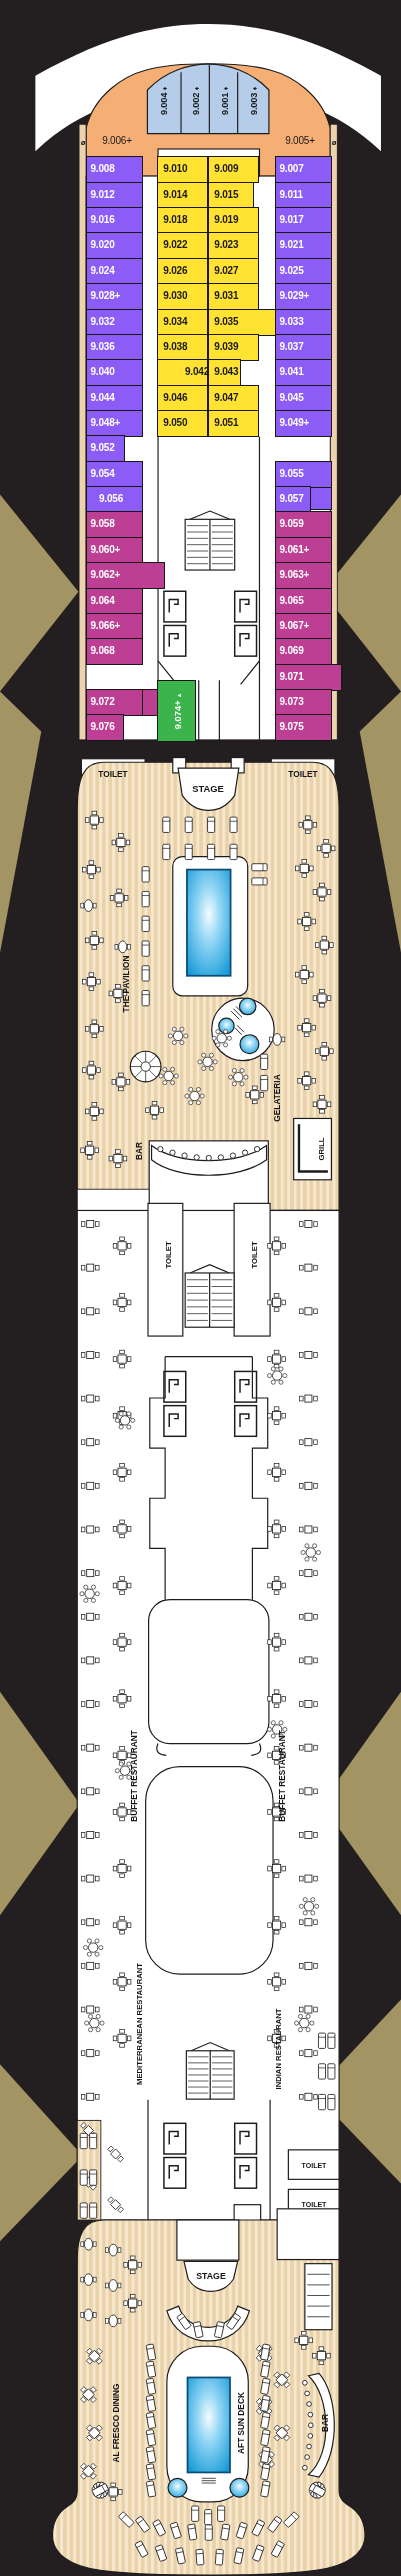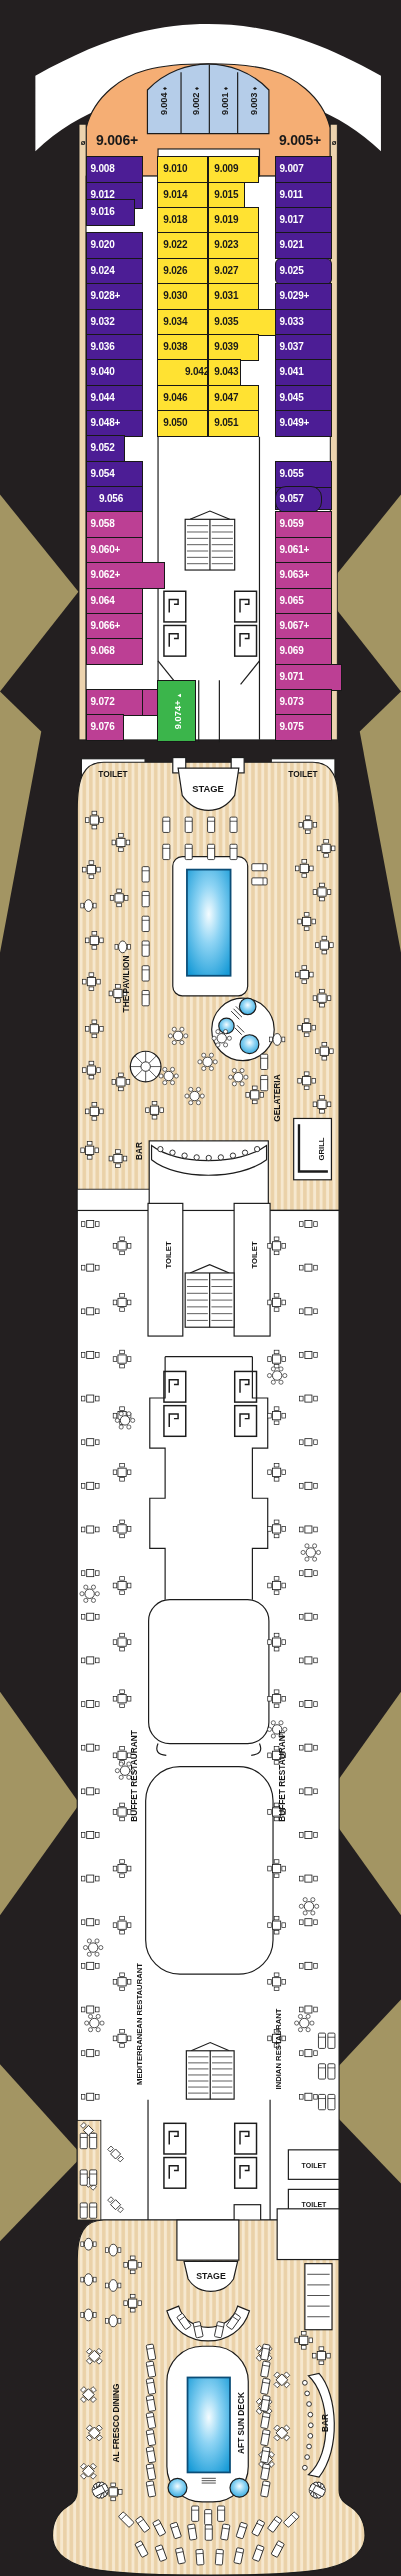--- a/index.html
+++ b/index.html
@@ -6,35 +6,35 @@
   body{width:401px;height:2576px;position:relative;font-family:"Liberation Sans",sans-serif;}
   #plan{position:absolute;inset:0;width:401px;height:2576px;}
   svg{position:absolute;left:0;top:0;}
   .layer{position:absolute;left:0;top:0;width:401px;height:2576px;pointer-events:none;}
   .layer *{pointer-events:auto;}
   .cab{position:absolute;box-sizing:border-box;border:1.2px solid #181818;
        font-size:10px;font-weight:bold;line-height:1;display:flex;align-items:center;
        letter-spacing:-0.2px;cursor:pointer;}
   .cab.outer{padding-left:3.5px;color:#ffffff;}
   .cab.inner{padding-left:5.3px;color:#1a1a1a;}
-  .purple{background:#4c1d95;}
+  .purple{background:#8b5cf6;}
   .magenta{background:#bc3f94;}
   .yellow{background:#ffe232;}
   .hlab,.vlab{position:absolute;white-space:nowrap;color:#151515;font-weight:bold;
        transform:translate(-50%,-50%);transform-origin:center;}
   .vlab{transform:translate(-50%,-50%) rotate(-90deg);}
   .bowsuite{position:absolute;color:#1a1a1a;font-weight:bold;font-size:9.4px;white-space:nowrap;
        transform:translate(-50%,-50%) rotate(-90deg);letter-spacing:-0.2px;cursor:pointer;}
   .bowsuite .mk{font-size:7px;margin-left:2.4px;}
   #greenCab{position:absolute;left:157px;top:680px;width:39px;height:62px;background:#3bb54b;
        border:1.2px solid #181818;box-sizing:border-box;cursor:pointer;}
   #greenCab .txt{position:absolute;left:50%;top:50%;transform:translate(-50%,-50%) rotate(-90deg);
        color:#fff;font-weight:bold;font-size:9.4px;white-space:nowrap;}
   #greenCab .mk{font-size:5.9px;margin-left:1.8px;}
-  .corner{position:absolute;color:#1a1a1a;font-weight:bold;font-size:14px;white-space:nowrap;
+  .corner{position:absolute;color:#1a1a1a;font-weight:normal;font-size:10px;white-space:nowrap;
        transform:translate(-50%,-50%);cursor:pointer;letter-spacing:-0.2px;}
   .osym{position:absolute;color:#1a1a1a;font-weight:bold;font-size:7.7px;transform:translate(-50%,-50%);}
 </style>
 </head>
 <body>
 
 <div id="plan">
 
 <svg id="ship" width="401" height="2576" viewBox="0 0 680 4367">
   <defs>
@@ -1554,34 +1554,34 @@
       </g>
 </svg>
 
 <div id="cabins" class="layer">
       <div class="cab outer purple" style="left: 86px; top: 156px; width: 57px; height: 26.5px;">9.008</div>
       <div class="cab inner yellow" style="left: 157px; top: 156px; width: 51px; height: 26.5px;">9.010</div>
       <div class="cab inner yellow" style="left: 208px; top: 156px; width: 51px; height: 26.5px;">9.009</div>
       <div class="cab outer purple" style="left: 275px; top: 156px; width: 57px; height: 26.5px;">9.007</div>
       <div class="cab outer purple" style="left: 86px; top: 182px; width: 57px; height: 26.5px;">9.012</div>
       <div class="cab inner yellow" style="left: 157px; top: 182px; width: 51px; height: 26.5px;">9.014</div>
-      <div class="cab inner yellow" style="left: 208px; top: 182px; width: 37px; height: 26.5px;">9.015</div>
+      <div class="cab inner yellow" style="left: 208px; top: 182px; width: 46px; height: 26.5px;">9.015</div>
       <div class="cab outer purple" style="left: 275px; top: 182px; width: 57px; height: 26.5px;">9.011</div>
-      <div class="cab outer purple" style="left: 86px; top: 199px; width: 49px; height: 26.5px;">9.016</div>
+      <div class="cab outer purple" style="left: 86px; top: 207px; width: 57px; height: 26.5px;">9.016</div>
       <div class="cab inner yellow" style="left: 157px; top: 207px; width: 51px; height: 26.5px;">9.018</div>
       <div class="cab inner yellow" style="left: 208px; top: 207px; width: 51px; height: 26.5px;">9.019</div>
       <div class="cab outer purple" style="left: 275px; top: 207px; width: 57px; height: 26.5px;">9.017</div>
       <div class="cab outer purple" style="left: 86px; top: 232px; width: 57px; height: 26.5px;">9.020</div>
       <div class="cab inner yellow" style="left: 157px; top: 232px; width: 51px; height: 26.5px;">9.022</div>
       <div class="cab inner yellow" style="left: 208px; top: 232px; width: 51px; height: 26.5px;">9.023</div>
       <div class="cab outer purple" style="left: 275px; top: 232px; width: 57px; height: 26.5px;">9.021</div>
       <div class="cab outer purple" style="left: 86px; top: 258px; width: 57px; height: 26.5px;">9.024</div>
       <div class="cab inner yellow" style="left: 157px; top: 258px; width: 51px; height: 26.5px;">9.026</div>
       <div class="cab inner yellow" style="left: 208px; top: 258px; width: 51px; height: 26.5px;">9.027</div>
-      <div class="cab outer purple" style="left: 275px; top: 258px; width: 57px; height: 26.5px; border-radius: 6px;">9.025</div>
+      <div class="cab outer purple" style="left: 275px; top: 258px; width: 57px; height: 26.5px;">9.025</div>
       <div class="cab outer purple" style="left: 86px; top: 283px; width: 57px; height: 26.5px;">9.028+</div>
       <div class="cab inner yellow" style="left: 157px; top: 283px; width: 51px; height: 26.5px;">9.030</div>
       <div class="cab inner yellow" style="left: 208px; top: 283px; width: 51px; height: 26.5px;">9.031</div>
       <div class="cab outer purple" style="left: 275px; top: 283px; width: 57px; height: 26.5px;">9.029+</div>
       <div class="cab outer purple" style="left: 86px; top: 309px; width: 57px; height: 26.5px;">9.032</div>
       <div class="cab inner yellow" style="left: 157px; top: 309px; width: 51px; height: 26.5px;">9.034</div>
       <div class="cab inner yellow" style="left: 208px; top: 309px; width: 74px; height: 26.5px;">9.035</div>
       <div class="cab outer purple" style="left: 275px; top: 309px; width: 57px; height: 26.5px;">9.033</div>
       <div class="cab outer purple" style="left: 86px; top: 334px; width: 57px; height: 26.5px;">9.036</div>
       <div class="cab inner yellow" style="left: 157px; top: 334px; width: 51px; height: 26.5px;">9.038</div>
@@ -1597,21 +1597,21 @@
       <div class="cab outer purple" style="left: 275px; top: 385px; width: 57px; height: 26.5px;">9.045</div>
       <div class="cab outer purple" style="left: 86px; top: 410px; width: 57px; height: 26.5px;">9.048+</div>
       <div class="cab inner yellow" style="left: 157px; top: 410px; width: 51px; height: 26.5px;">9.050</div>
       <div class="cab inner yellow" style="left: 208px; top: 410px; width: 51px; height: 26.5px;">9.051</div>
       <div class="cab outer purple" style="left: 275px; top: 410px; width: 57px; height: 26.5px;">9.049+</div>
       <div class="cab outer purple" style="left: 86px; top: 435px; width: 39px; height: 26.5px;">9.052</div>
       <div class="cab outer purple" style="left: 275px; top: 435px; width: 57px; height: 26.5px; margin-top: 48px;">9.053</div>
       <div class="cab outer purple" style="left: 86px; top: 461px; width: 57px; height: 26.5px;">9.054</div>
       <div class="cab outer purple" style="left: 275px; top: 461px; width: 57px; height: 26.5px;">9.055</div>
       <div class="cab outer purple" style="left: 86px; top: 486px; width: 57px; height: 26.5px; padding-left: 12px;">9.056</div>
-      <div class="cab outer purple" style="left: 275px; top: 486px; width: 47px; height: 26.5px; border-radius: 11px;">9.057</div>
+      <div class="cab outer purple" style="left: 275px; top: 486px; width: 36px; height: 26.5px;">9.057</div>
       <div class="cab outer magenta" style="left: 86px; top: 511px; width: 57px; height: 26.5px;">9.058</div>
       <div class="cab outer magenta" style="left: 275px; top: 511px; width: 57px; height: 26.5px;">9.059</div>
       <div class="cab outer magenta" style="left: 86px; top: 537px; width: 57px; height: 26.5px;">9.060+</div>
       <div class="cab outer magenta" style="left: 275px; top: 537px; width: 57px; height: 26.5px;">9.061+</div>
       <div class="cab outer magenta" style="left: 86px; top: 562px; width: 79px; height: 26.5px;">9.062+</div>
       <div class="cab outer magenta" style="left: 275px; top: 562px; width: 57px; height: 26.5px;">9.063+</div>
       <div class="cab outer magenta" style="left: 86px; top: 588px; width: 57px; height: 26.5px;">9.064</div>
       <div class="cab outer magenta" style="left: 275px; top: 588px; width: 57px; height: 26.5px;">9.065</div>
       <div class="cab outer magenta" style="left: 86px; top: 613px; width: 57px; height: 26.5px;">9.066+</div>
       <div class="cab outer magenta" style="left: 275px; top: 613px; width: 57px; height: 26.5px;">9.067+</div>

